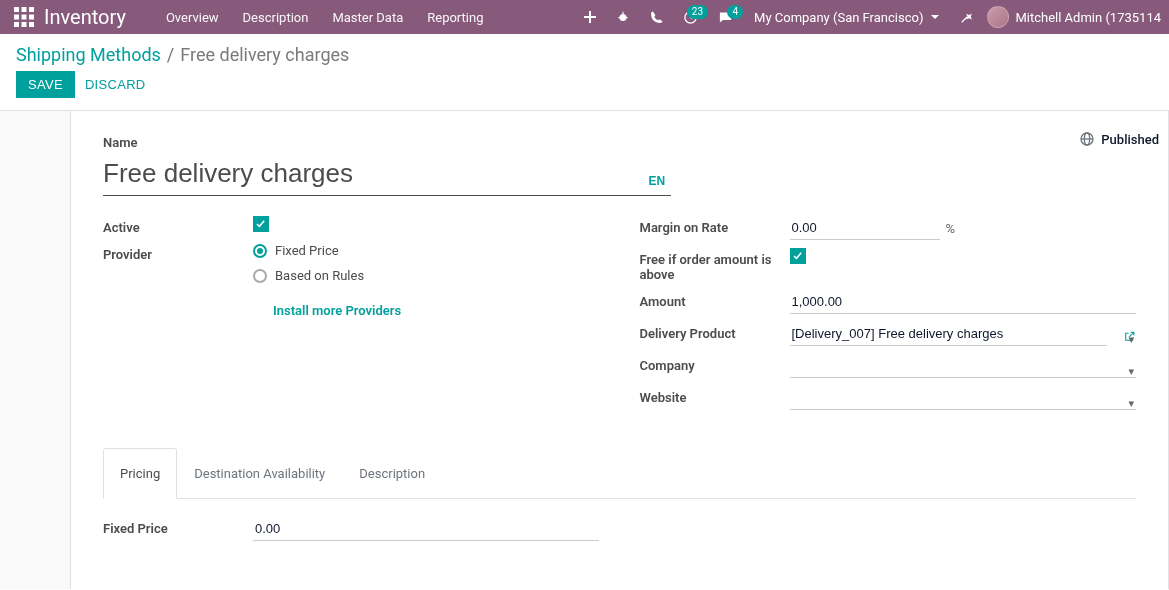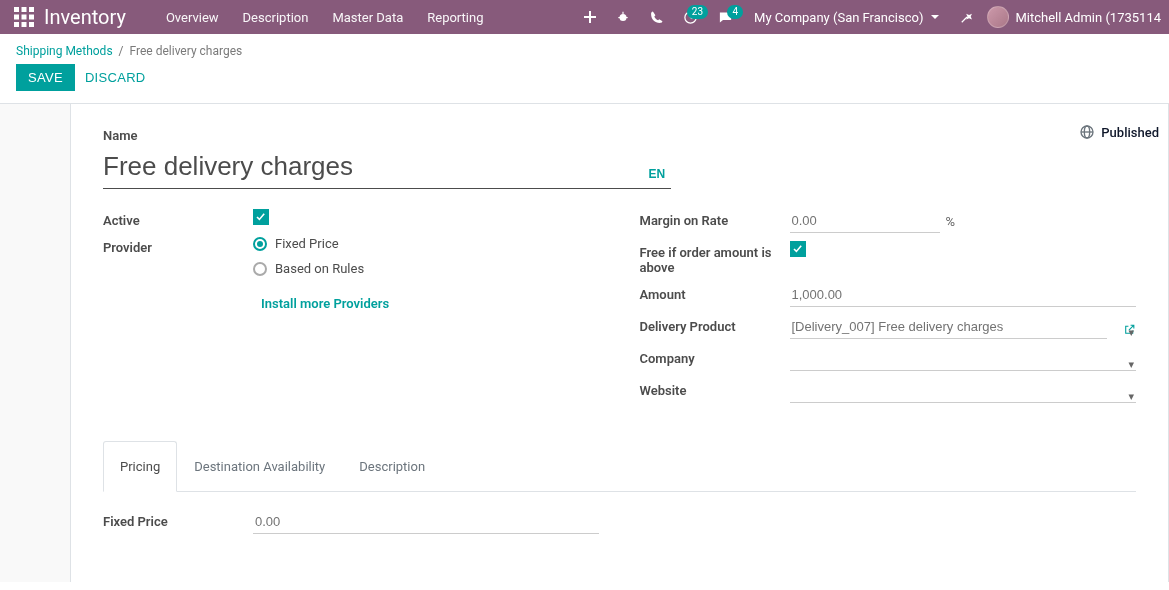--- a/index.html
+++ b/index.html
@@ -14,21 +14,21 @@
   .navbar .right { margin-left: auto; display: flex; align-items: center; gap: 6px; }
   .navbar .icon-btn { color: #fff; padding: 6px 7px; cursor: pointer; position: relative; font-size: 14px; display:flex; align-items:center; }
   .navbar .badge { position: absolute; top: 1px; right: -3px; background: #00a09d; color: #fff; font-size: 10px; border-radius: 8px; padding: 1px 5px; line-height: 12px; }
   .navbar .company { color: #fff; font-size: 13px; padding: 0 8px; cursor: pointer; display:flex; align-items:center; gap:4px;}
   .navbar .avatar { width: 22px; height: 22px; border-radius: 50%; background: linear-gradient(135deg,#c9a,#a78); display:inline-block; margin-right:6px; border:1px solid #fff3;}
   .navbar .user { color:#fff; font-size:13px; display:flex; align-items:center; cursor:pointer;}
   .caret-down { width:0; height:0; border-left:4px solid transparent; border-right:4px solid transparent; border-top:4px solid #fff; display:inline-block; margin-left:4px;}
   
   
   .ctrl { border-bottom: 1px solid #dee2e6; padding: 10px 16px 12px 16px; }
-  .breadcrumb { font-size: 12px; color: #7a7a7a; display:flex; align-items:center; gap:6px;}
+  .breadcrumb { font-size: 18px; color: #7a7a7a; display:flex; align-items:center; gap:6px;}
   .breadcrumb a { color: #00a09d; text-decoration: none; }
   .breadcrumb .sep { color: #777; }
   .breadcrumb .current { color: #7a7a7a; }
   .btnbar { margin-top: 6px; display:flex; align-items:center; gap:10px;}
   .btn-primary { background:#00a09d; color:#fff; border:none; padding:6px 12px; font-size:13px; font-weight:500; cursor:pointer; text-transform:uppercase; letter-spacing:0.3px;}
   .btn-link { background:none; border:none; color:#00a09d; font-size:13px; cursor:pointer; text-transform:uppercase; letter-spacing:0.3px; font-weight:500;}
   
   
   .form-area { display:flex; }
   .form-sheet-wrap { flex:1; background:#f9f9f9; }
@@ -48,23 +48,23 @@
   .kv .v { flex:1; font-size:13px;}
   
   .checkbox { width:16px; height:16px; background:#00a09d; display:inline-flex; align-items:center; justify-content:center; cursor:pointer;}
   .checkbox svg { width:10px; height:8px; }
   
   .radio-opt { display:flex; align-items:center; gap:8px; margin-bottom:10px; cursor:pointer;}
   .radio { width:14px; height:14px; border:2px solid #00a09d; border-radius:50%; display:inline-flex; align-items:center; justify-content:center;}
   .radio .dot { width:6px; height:6px; background:#00a09d; border-radius:50%; }
   .radio.off { border-color:#aaa; }
   
-  .link-action { color:#00a09d; font-weight:600; font-size:13px; cursor:pointer; display:inline-block; margin-top:10px; margin-left:8px;}
-  
-  .txt-input { width:100%; border:none; border-bottom:1px solid #ccc; padding:4px 2px; font-size:13px; color:#737373; outline:none; background:transparent;}
+  .link-action { color:#00a09d; font-weight:600; font-size:13px; cursor:pointer; display:inline-block; margin-top:10px; margin-left:20px;}
+  
+  .txt-input { width:100%; border:none; border-bottom:1px solid #ccc; padding:4px 2px; font-size:13px; color:#0f172a; outline:none; background:transparent;}
   .input-wrap { display:flex; align-items:center; gap:6px; }
   .unit { color:#666; font-size:13px;}
   .m2o-wrap { position:relative; display:flex; align-items:flex-end; gap:6px; }
   .m2o-wrap .txt-input { flex:1; }
   .m2o-caret { color:#666; font-size:11px; cursor:pointer; position:absolute; right:2px;}
   .ext-link { color:#7c7c7c; cursor:pointer; }
   
   .tabs { margin-top: 30px; border-bottom:1px solid #dee2e6; display:flex; }
   .tab { padding:17px 16px; font-size:13px; color:#6c757d; cursor:pointer; border:1px solid transparent; border-bottom:none; margin-bottom:-1px;}
   .tab.active { color:#4c4c4c; border-color:#dee2e6; border-bottom:1px solid #fff; background:#fff; border-top-left-radius:3px; border-top-right-radius:3px;}

